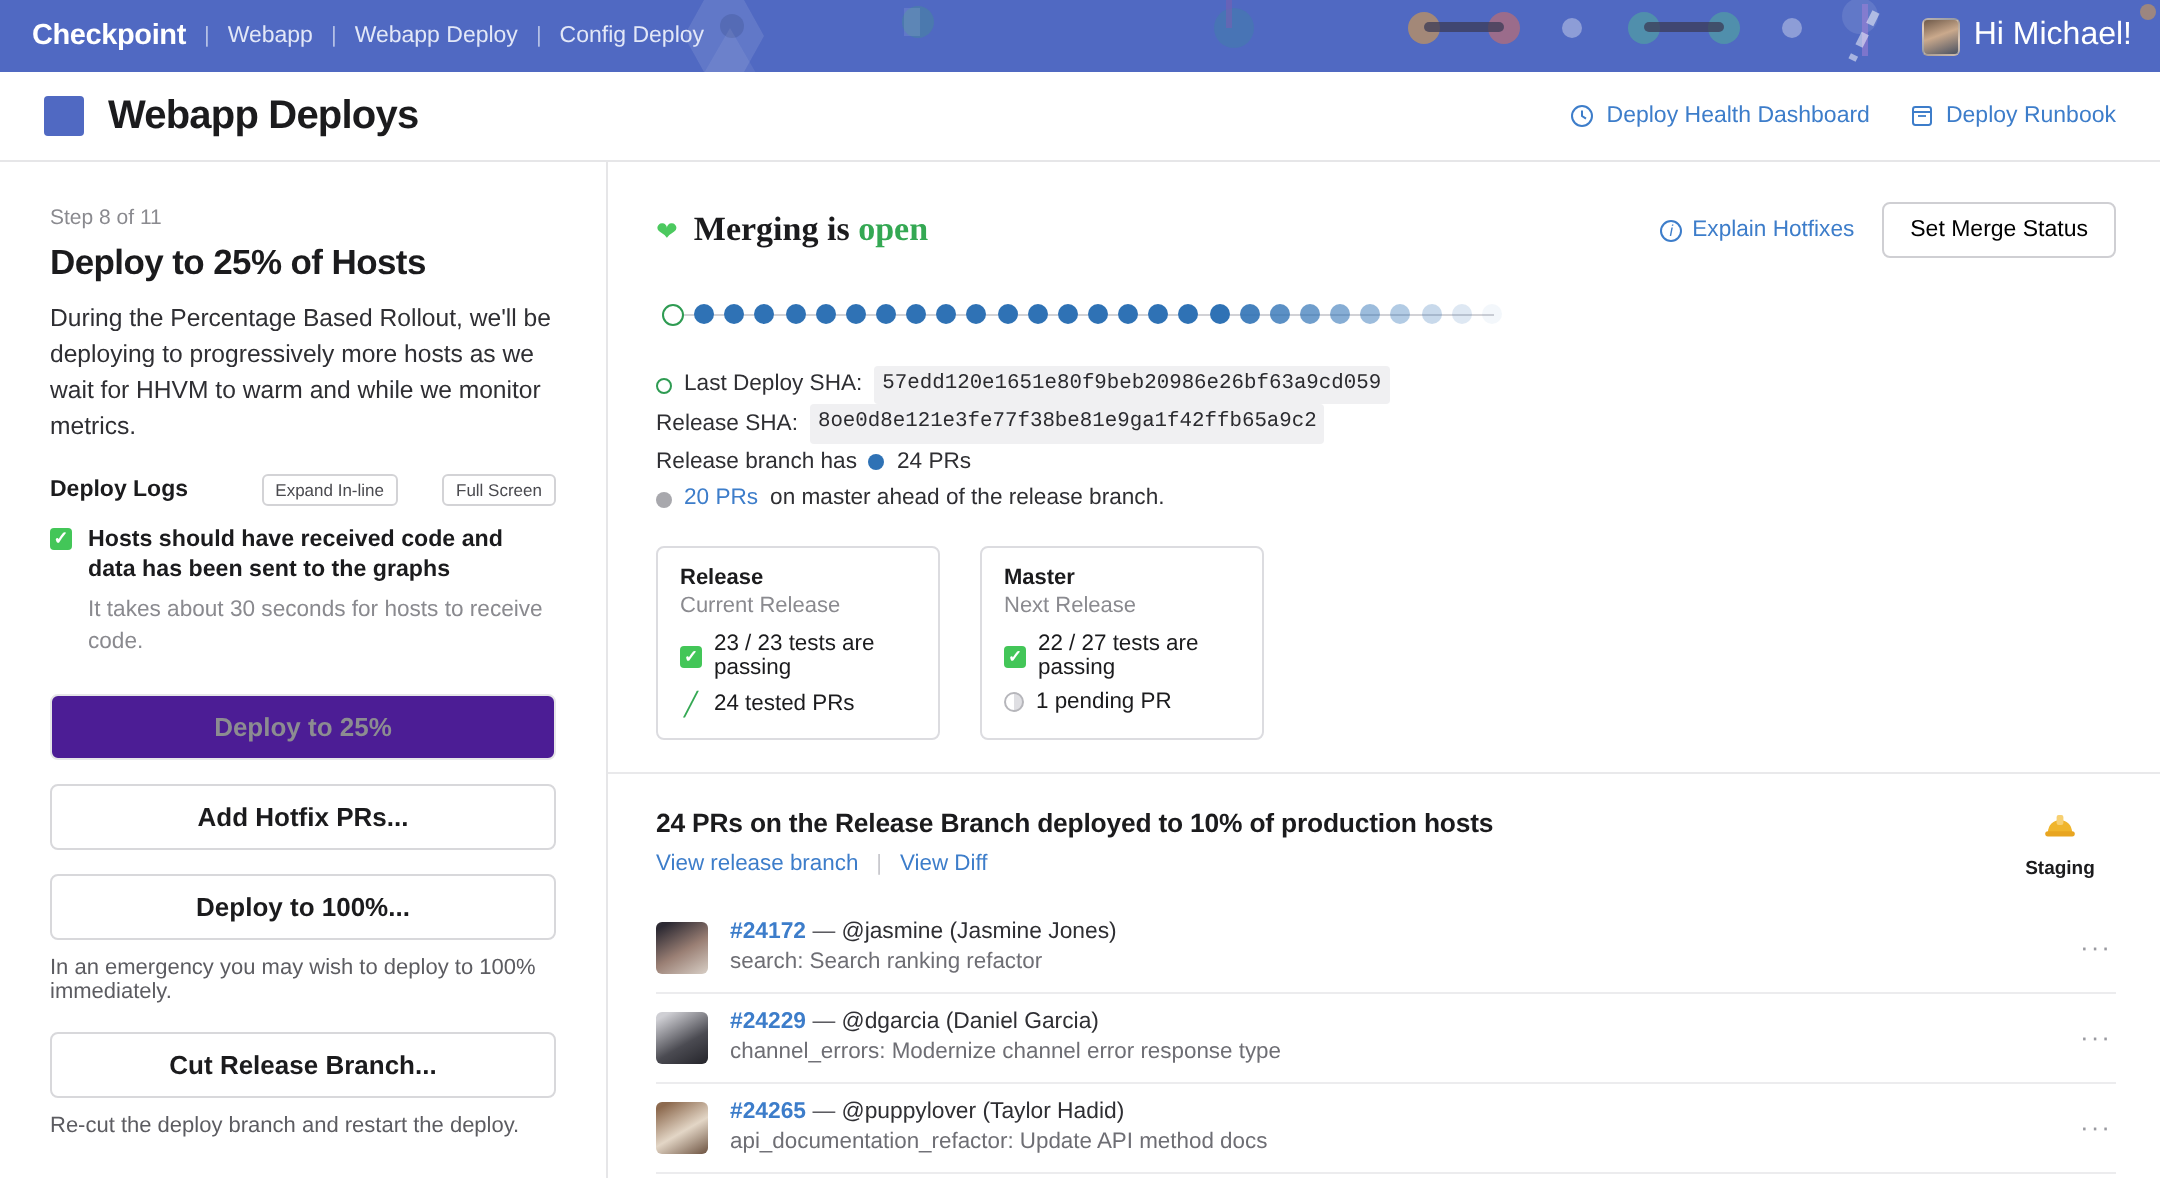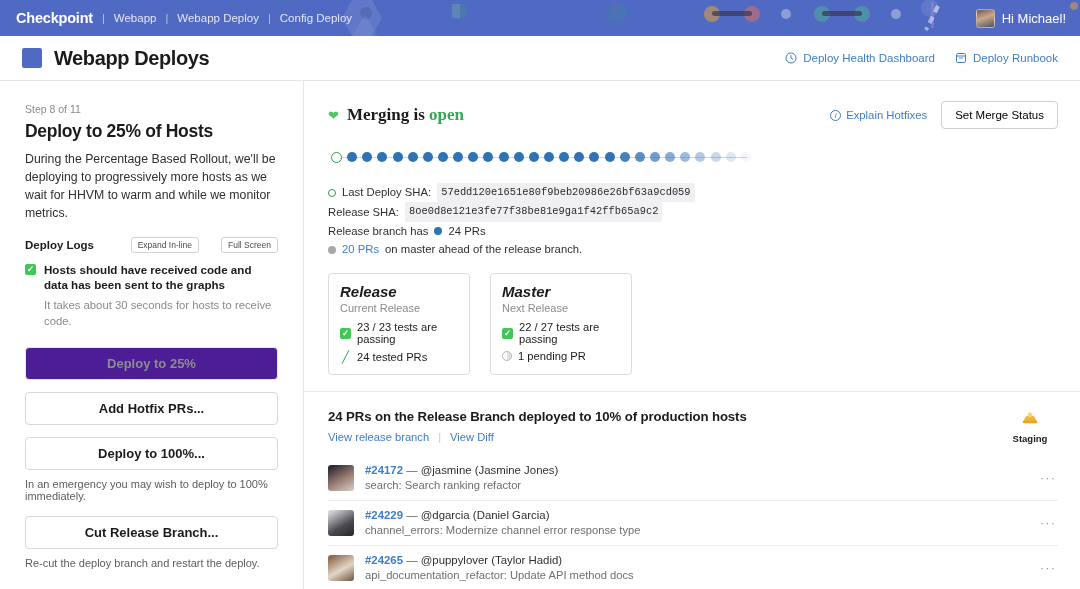--- a/index.html
+++ b/index.html
@@ -30,21 +30,21 @@
   .nav-link { color: #e2e7f7; font-size: 11.5px; text-decoration: none; }
   .topnav-right {
     position: absolute; right: 14px; top: 0; height: 36px;
     display: flex; align-items: center; gap: 7px; z-index: 3;
   }
   .avatar-sm {
     width: 19px; height: 19px; border-radius: 3px;
     background: linear-gradient(160deg,#6f5a4a 0%,#caa98c 45%,#4a5262 100%);
     border: 1px solid #ffffff66;
   }
-  .hi-user { color: #ffffff; font-size: 13px; }
+  .hi-user { color: #ffffff; font-size: 16px; }
 
   
   .subheader {
     height: 45px; background: #ffffff;
     border-bottom: 1px solid #e6e6e8;
     display: flex; align-items: center; padding: 0 22px;
   }
   .page-square {
     width: 20px; height: 20px; background: #5069c2; border-radius: 2px; margin-right: 12px;
   }
@@ -146,21 +146,21 @@
     background: #f0f0f2; padding: 1px 4px; border-radius: 2px; color: #2b2b2f;
   }
   .bluedot { width: 8px; height: 8px; border-radius: 50%; background: #2f72b5; flex: none; }
   .graydot { width: 8px; height: 8px; border-radius: 50%; background: #a8a8ad; flex: none; }
   .sha-block a { color: #3d7dca; text-decoration: none; }
 
   .cards { display: flex; gap: 20px; margin-top: 14px; }
   .card {
     width: 142px; border: 1px solid #dcdce0; border-radius: 4px; padding: 9px 11px 10px 11px;
   }
-  .card-title { font-size: 15px; font-weight: bold; font-style: italic; }
+  .card-title { font-size: 11px; font-weight: bold; }
   .card-sub { font-size: 11px; color: #8a8a8f; margin: 2px 0 7px 0; }
   .card-row { display: flex; align-items: center; gap: 6px; font-size: 11.2px; margin-top: 5px; }
   .badge-check {
     width: 11px; height: 11px; border-radius: 2px; background: #43c658; flex: none;
     color: #fff; font-size: 8.5px; line-height: 11px; text-align: center; font-weight: bold;
   }
   .tick-slash { color: #34a853; font-size: 11.5px; width: 11px; flex: none; text-align: center; }
   .pend {
     width: 10px; height: 10px; border-radius: 50%; border: 1px solid #b6b6bb; flex: none;
     background: linear-gradient(90deg,#ffffff 50%, #dfdfe3 50%);

